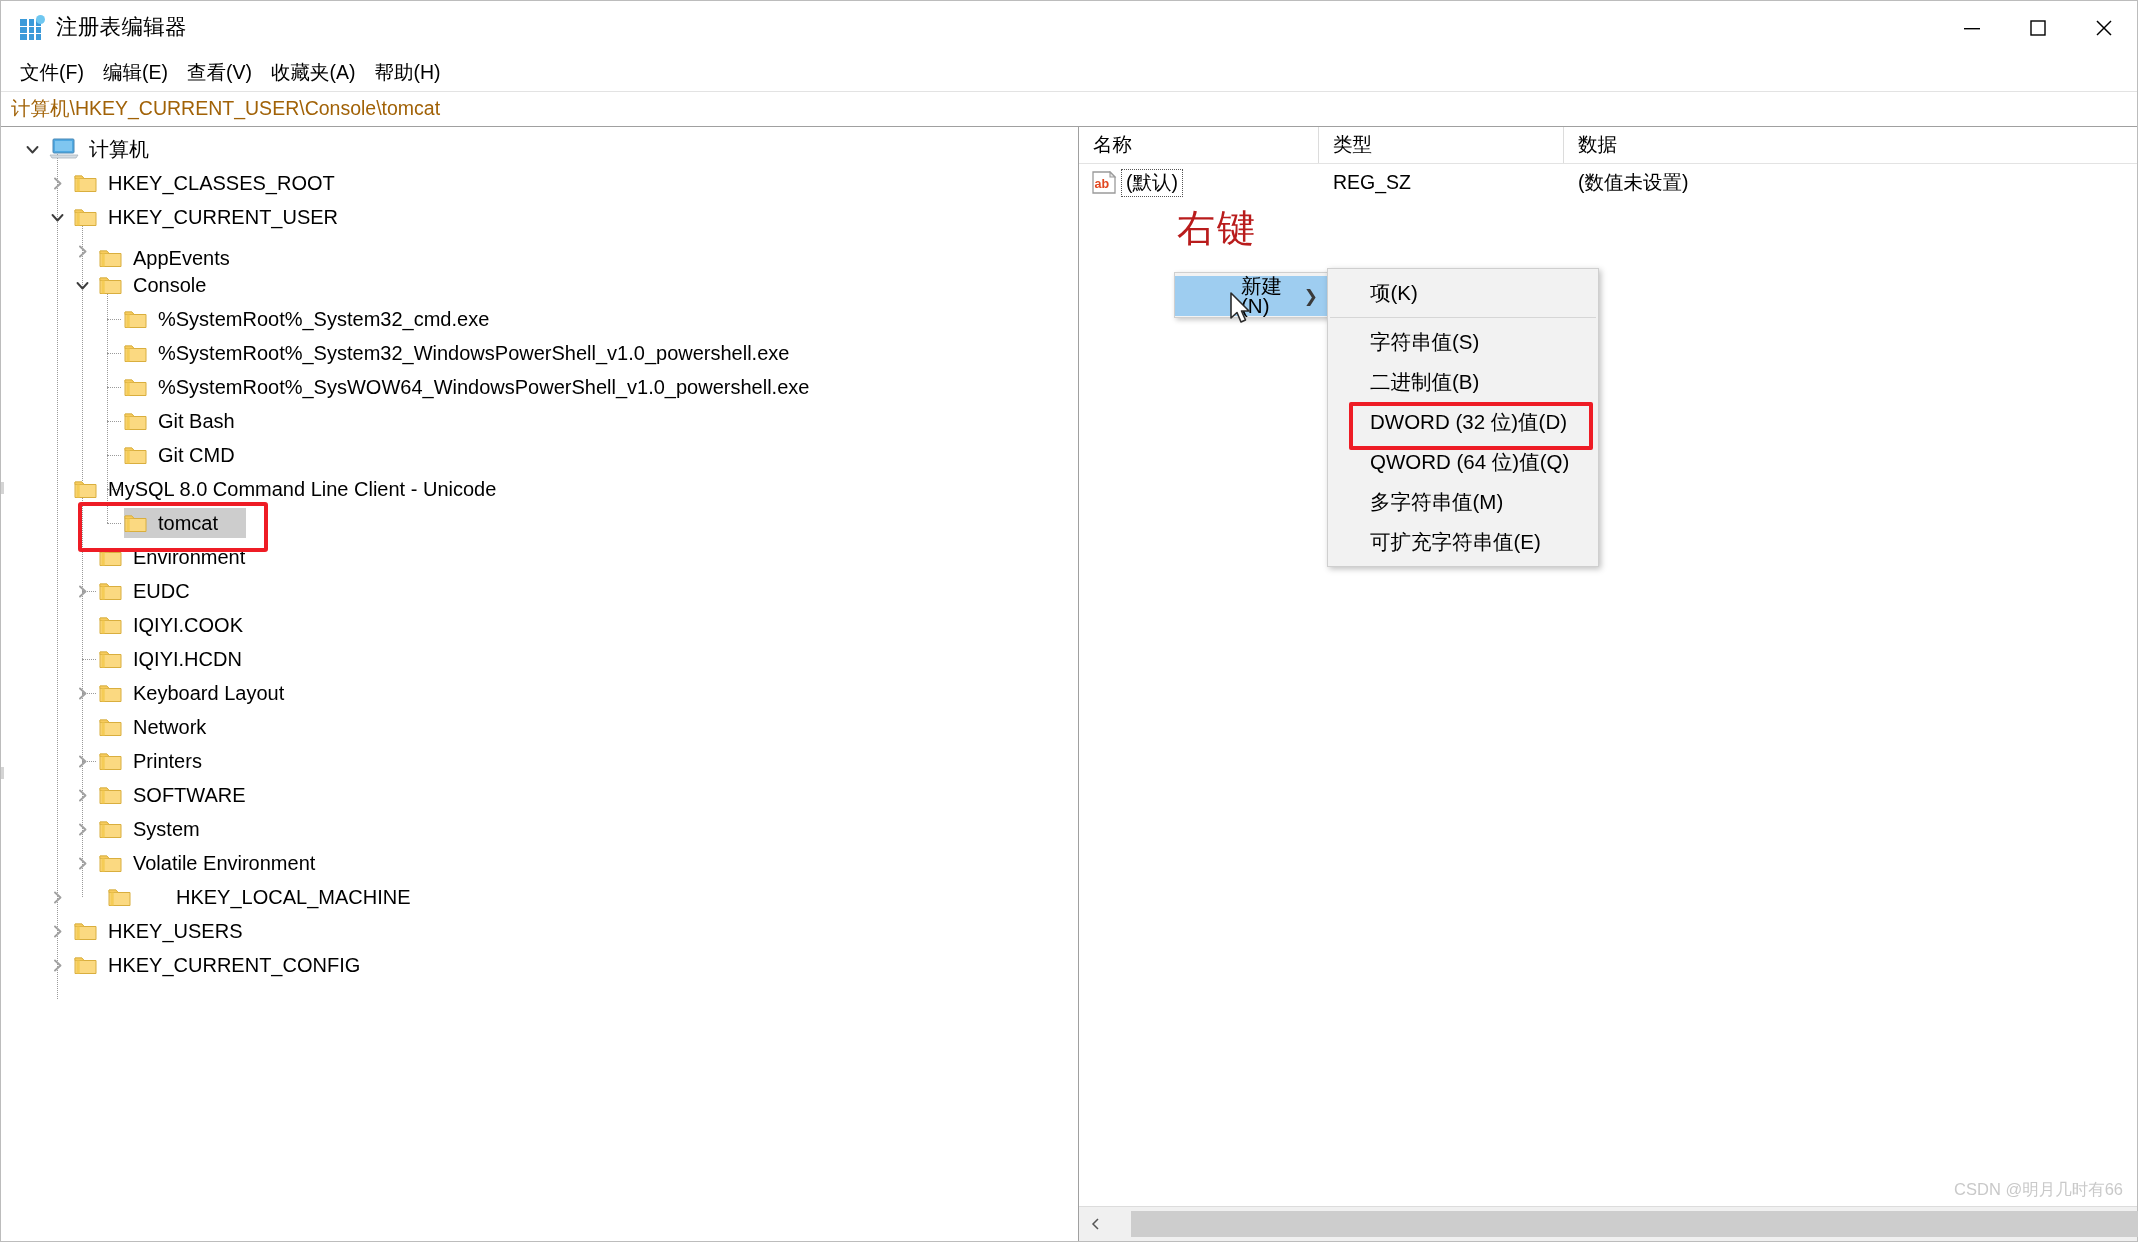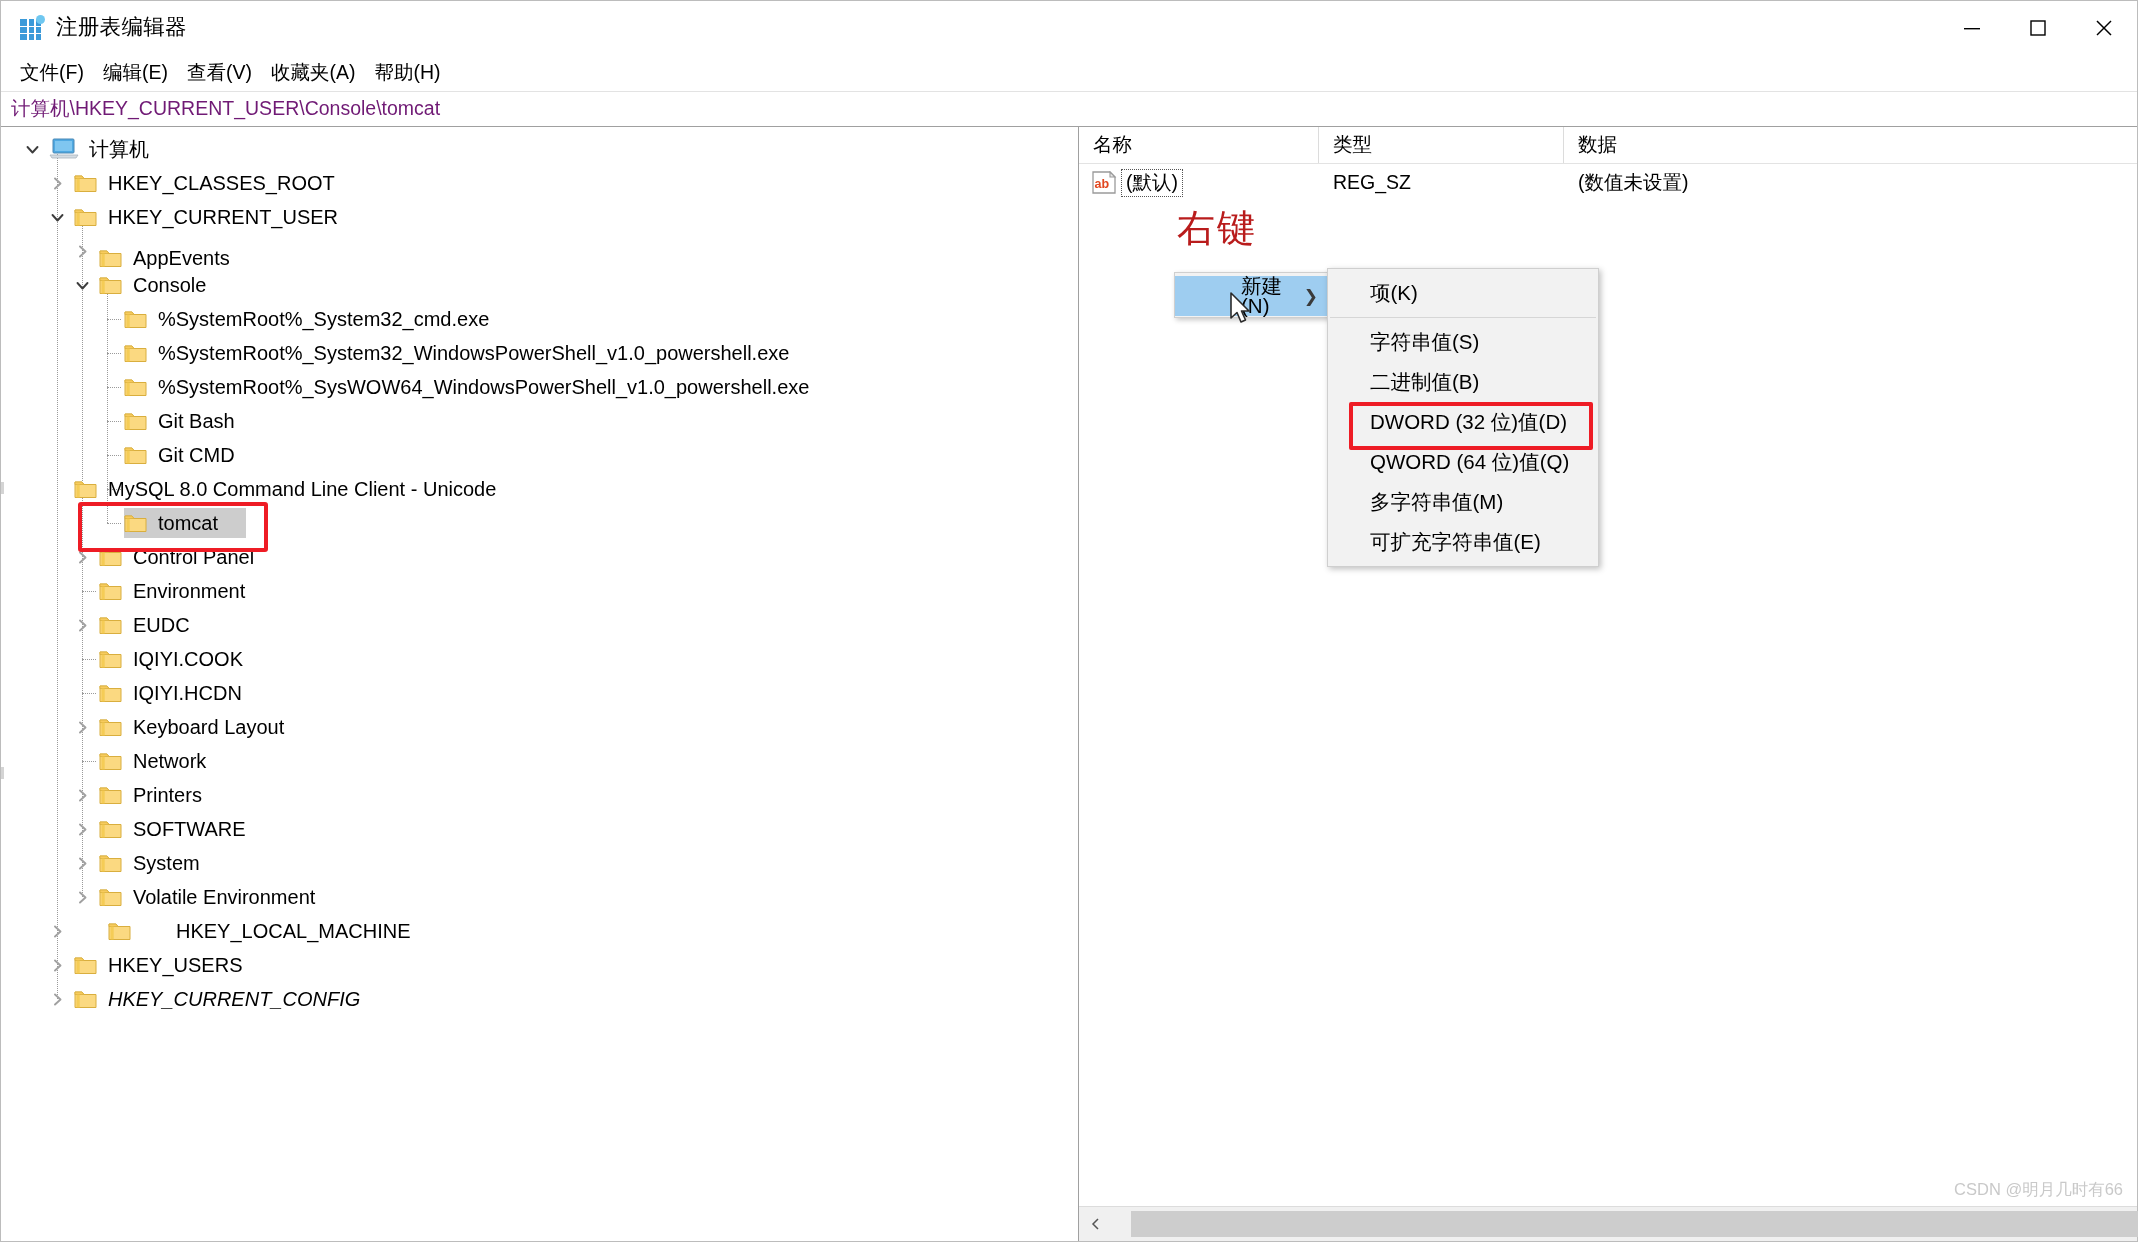--- a/index.html
+++ b/index.html
@@ -134,21 +134,21 @@
     border-top: 1px solid #e3e3e3;
     border-bottom: 1px solid #a0a0a0;
     display: flex;
     align-items: center;
     padding-left: 10px;
     background: #ffffff;
     box-sizing: border-box;
   }
   .address-text {
     font-size: 19.5px;
-    color: #701a75;
+    color: #a16207;
     line-height: 1;
     white-space: nowrap;
   }
 
   
   .content {
     flex: 1;
     display: flex;
     min-height: 0;
     position: relative;
@@ -626,33 +626,20 @@
             <div class="sel-bg" style="left: 123px; width: 122px;"></div>
             <div class="glyph"></div>
             <div class="folder"><svg width="23" height="20" viewBox="0 0 23 20">
                 <path d="M1 3 h7 l2 2.5 h12 v13 h-21 z" fill="#fbd981" stroke="#d9ae3e" stroke-width="1"></path>
                 <path d="M1 3 h7 l2 2.5 h-9 z" fill="#f7cb5e" stroke="#d9ae3e" stroke-width="0.8"></path>
                 <rect x="2.5" y="5.5" width="3.2" height="13" fill="#f3c94f" opacity="0.85"></rect>
               </svg></div>
             <span class="tree-label">tomcat</span>
           </div>
           <div class="tree-row" style="padding-left: 64px;">
-            <div class="glyph">
-              <svg class="chev" width="15" height="15" viewBox="0 0 15 15">
-                <path d="M5 2.5 L10.5 7.5 L5 12.5" fill="none" stroke="#a0a0a0" stroke-width="1.9" stroke-linecap="round" stroke-linejoin="round"></path>
-              </svg>
-            </div>
-            <div class="folder"><svg width="23" height="20" viewBox="0 0 23 20">
-                <path d="M1 3 h7 l2 2.5 h12 v13 h-21 z" fill="#fbd981" stroke="#d9ae3e" stroke-width="1"></path>
-                <path d="M1 3 h7 l2 2.5 h-9 z" fill="#f7cb5e" stroke="#d9ae3e" stroke-width="0.8"></path>
-                <rect x="2.5" y="5.5" width="3.2" height="13" fill="#f3c94f" opacity="0.85"></rect>
-              </svg></div>
-            <span class="tree-label">Control Panel</span>
-          </div>
-          <div class="tree-row" style="padding-left: 64px;">
             <div class="glyph"></div>
             <div class="folder"><svg width="23" height="20" viewBox="0 0 23 20">
                 <path d="M1 3 h7 l2 2.5 h12 v13 h-21 z" fill="#fbd981" stroke="#d9ae3e" stroke-width="1"></path>
                 <path d="M1 3 h7 l2 2.5 h-9 z" fill="#f7cb5e" stroke="#d9ae3e" stroke-width="0.8"></path>
                 <rect x="2.5" y="5.5" width="3.2" height="13" fill="#f3c94f" opacity="0.85"></rect>
               </svg></div>
             <span class="tree-label">Environment</span>
           </div>
           <div class="tree-row" style="padding-left: 64px;">
             <div class="glyph">
@@ -778,21 +765,21 @@
                 <path d="M5 2.5 L10.5 7.5 L5 12.5" fill="none" stroke="#a0a0a0" stroke-width="1.9" stroke-linecap="round" stroke-linejoin="round"></path>
               </svg>
             </div>
             <div class="folder"><svg width="23" height="20" viewBox="0 0 23 20">
                 <path d="M1 3 h7 l2 2.5 h12 v13 h-21 z" fill="#fbd981" stroke="#d9ae3e" stroke-width="1"></path>
                 <path d="M1 3 h7 l2 2.5 h-9 z" fill="#f7cb5e" stroke="#d9ae3e" stroke-width="0.8"></path>
                 <rect x="2.5" y="5.5" width="3.2" height="13" fill="#f3c94f" opacity="0.85"></rect>
               </svg></div>
             <span class="tree-label">HKEY_USERS</span>
           </div>
-          <div class="tree-row" style="padding-left: 39px; font-style: italic;">
+          <div class="tree-row" style="padding-left: 39px;">
             <div class="glyph">
               <svg class="chev" width="15" height="15" viewBox="0 0 15 15">
                 <path d="M5 2.5 L10.5 7.5 L5 12.5" fill="none" stroke="#a0a0a0" stroke-width="1.9" stroke-linecap="round" stroke-linejoin="round"></path>
               </svg>
             </div>
             <div class="folder"><svg width="23" height="20" viewBox="0 0 23 20">
                 <path d="M1 3 h7 l2 2.5 h12 v13 h-21 z" fill="#fbd981" stroke="#d9ae3e" stroke-width="1"></path>
                 <path d="M1 3 h7 l2 2.5 h-9 z" fill="#f7cb5e" stroke="#d9ae3e" stroke-width="0.8"></path>
                 <rect x="2.5" y="5.5" width="3.2" height="13" fill="#f3c94f" opacity="0.85"></rect>
               </svg></div>

